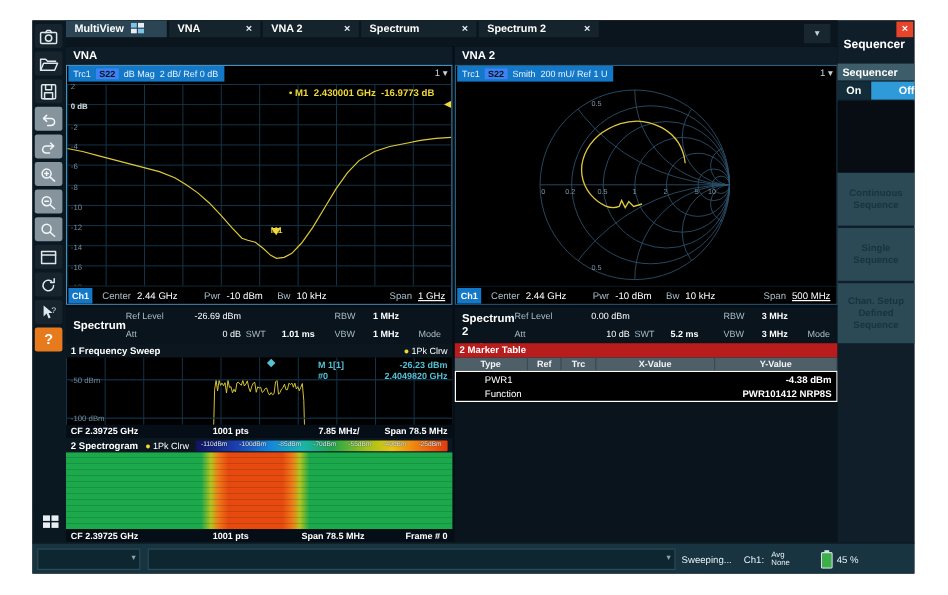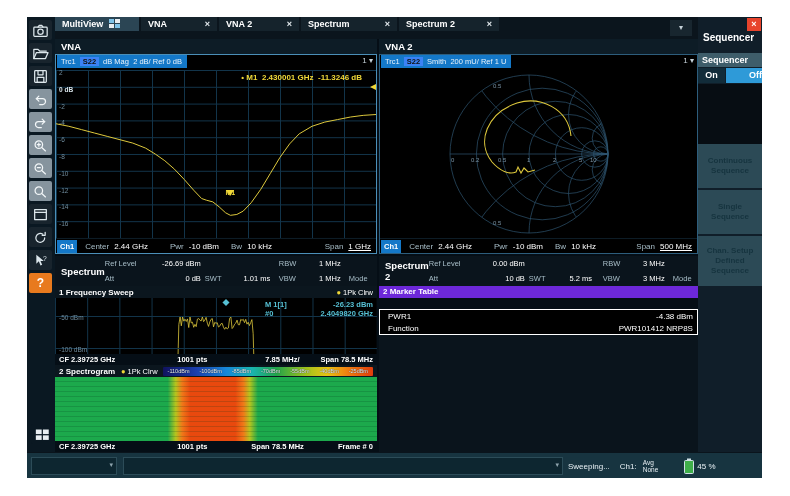--- a/index.html
+++ b/index.html
@@ -53,21 +53,21 @@
   .chrow .lab{color:#a8bec8;margin-left:8px;}
   .chrow .val{margin-left:5px;}
   .chrow .sp{margin-left:auto;}
   .chrow .spv{margin-left:5px;margin-right:5px;text-decoration:underline;}
 
   .shead{position:absolute;left:0;top:217px;right:0;height:30px;background:#0a141c;display:flex;color:#fff;}
   .shead .stitle{width:60px;font-size:9.5px;font-weight:bold;display:flex;align-items:center;padding-left:6px;}
   .shead .grid{flex:1;display:grid;grid-template-columns:46px 54px 30px 44px 32px 38px 32px auto;grid-auto-rows:15px;align-items:center;font-size:7.5px;}
   .shead .l{color:#a8bec8;}
   .shead .v{color:#fff;text-align:right;padding-right:4px;}
-  .shead .vl{color:#fff;text-align:center;}
+  .shead .vl{color:#fff;text-align:left;font-weight:bold;}
 
   .wtitle{position:absolute;left:0;right:0;height:12px;background:#0b161e;color:#fff;font-size:8px;font-weight:bold;display:flex;align-items:center;padding:0 4px;}
   .legend{margin-left:auto;color:#fff;font-weight:normal;font-size:7.5px;}
   .legend .dot{color:#f0d838;margin-right:2px;}
   .sweep{position:absolute;left:0;right:0;height:56px;background:#000;overflow:hidden;
     background-image:linear-gradient(to right,#12344a 1px,transparent 1px);background-size:10% 100%;}
   .hline{position:absolute;left:0;right:0;height:1px;background:#12344a;}
   .sylab{position:absolute;left:4px;font-size:6.5px;color:#6f8b9c;}
   .mtab{position:absolute;right:4px;top:2px;font-size:7.5px;color:#56c0d4;font-weight:bold;}
   .mtab .row{display:flex;width:108px;}
@@ -81,28 +81,28 @@
   .scalebar{flex:1;height:9px;margin-left:5px;position:relative;border-radius:1px;
     background:linear-gradient(90deg,#10125e,#1b3fae 16%,#1787d8 30%,#19b5b2 42%,#22a44a 54%,#9fc21c 68%,#e8c414 78%,#ef7d11 88%,#e03c0c 100%);
     display:flex;align-items:center;justify-content:space-around;}
   .scalebar span{font-size:5.5px;color:#e8f0f4;font-weight:normal;text-shadow:0 0 1px #000;}
 
   
   .smith{position:relative;height:168px;background:#000;}
   .smith svg{position:absolute;left:calc(47% - 82px);top:2px;}
 
   
-  .mt-title{position:absolute;left:0;right:0;height:12px;background:#6d28d9;color:#fff;font-size:8px;font-weight:bold;line-height:12px;padding-left:4px;}
+  .mt-title{position:absolute;left:0;right:0;height:12px;background:#b91c1c;color:#fff;font-size:8px;font-weight:bold;line-height:12px;padding-left:4px;}
   .mt-head{position:absolute;left:0;right:0;height:11px;background:#4e5f68;display:flex;font-size:7.5px;color:#f2f6f8;font-weight:bold;}
   .mt-head span{text-align:center;border-right:1px solid #3a4a52;line-height:11px;}
   .mt-body{position:absolute;left:0;right:0;border:1px solid #fff;background:#000;}
   .mt-row{display:flex;height:12px;font-size:8px;color:#fff;align-items:center;}
   .c1{width:19%;}.c2{width:9%;}.c3{width:9%;}.c4{width:31%;}.c5{width:32%;}
-  .mt-row .c1{padding-left:8px;}
-  .mt-row .c5{text-align:right;font-weight:normal;padding-right:4px;}
+  .mt-row .c1{padding-left:24px;}
+  .mt-row .c5{text-align:right;font-weight:bold;padding-right:4px;}
   .s2rest{position:absolute;left:0;right:0;bottom:0;background:#0a141c;}
 
   
   .sidebar{position:absolute;left:671px;top:0;width:64px;height:435px;background:#101e29;}
   .closex{position:absolute;right:1px;top:1px;width:14px;height:13px;background:#e8442c;color:#fff;font-size:9px;font-weight:bold;text-align:center;line-height:13px;}
   .seqtitle{position:absolute;left:5px;top:15px;color:#fff;font-size:10px;font-weight:bold;}
   .seqsec{position:absolute;left:0;top:36px;width:100%;}
   .seclab{height:14px;background:#3e5d6a;color:#fff;font-size:9px;font-weight:bold;line-height:14px;padding-left:4px;}
   .onoff{display:flex;height:15px;margin-top:1px;}
   .onbtn{width:27px;background:#122c3a;color:#fff;font-size:9px;font-weight:bold;text-align:center;line-height:15px;}
@@ -270,21 +270,21 @@
               <span class="yl" style="top: 50%;">-8</span>
               <span class="yl" style="top: 60%;">-10</span>
               <span class="yl" style="top: 70%;">-12</span>
               <span class="yl" style="top: 80%;">-14</span>
               <span class="yl" style="top: 90%;">-16</span>
               <span class="yl" style="top: 100%;">-18</span>
             </div>
           <svg class="trace" viewBox="0 0 100 100" preserveAspectRatio="none">
               <polyline id="vna-poly" fill="none" stroke="#ddc83c" stroke-width="1" vector-effect="non-scaling-stroke" points="0.00,32.00 4.00,33.50 8.00,35.50 12.00,37.50 16.00,39.50 20.00,41.50 24.00,43.50 28.00,46.50 31.00,50.00 34.00,54.00 37.00,59.00 40.00,65.00 43.00,71.50 45.50,76.50 47.00,77.50 49.00,78.50 51.00,81.50 53.00,85.00 54.50,86.50 56.50,86.00 58.50,84.00 61.00,79.00 64.00,71.00 67.00,61.50 70.00,52.00 73.00,44.00 76.00,38.00 80.00,33.50 84.00,31.00 88.00,29.50 92.00,28.00 96.00,27.00 100.00,26.50"></polyline>
             </svg>
-          <div class="mread">• M1  2.430001 GHz  -11.3246 dB</div>
+          <div class="mread">• M1  2.430001 GHz  -16.9773 dB</div>
           <div class="reftri"></div>
           <div class="m1" id="vna-m1" style="left: 54.5%; top: 85.5%;"><span class="lbl">M1</span><span class="tri"></span></div>
         </div>
         <div class="chrow">
           <span class="chbadge">Ch1</span>
           <span class="lab">Center</span>
             <span class="val">2.44 GHz</span>
           <span class="lab" style="margin-left:22px">Pwr</span>
             <span class="val">-10 dBm</span>
           <span class="lab" style="margin-left:12px">Bw</span>
@@ -456,20 +456,27 @@
           <span class="l">SWT</span>
             <span class="vl">5.2 ms</span>
           <span class="l">VBW</span>
             <span class="vl">3 MHz</span>
           <span class="l">Mode</span>
             <span class="vl">Auto Sweep</span>
         </div>
       </div>
 
       <div class="mt-title" style="top:247px">2 Marker Table</div>
+      <div class="mt-head" style="top:259px">
+        <span class="c1">Type</span>
+        <span class="c2">Ref</span>
+        <span class="c3">Trc</span>
+        <span class="c4">X-Value</span>
+        <span class="c5">Y-Value</span>
+      </div>
       <div class="mt-body" style="top:270px">
         <div class="mt-row">
           <span class="c1">PWR1</span>
           <span class="c2"></span>
           <span class="c3"></span>
           <span class="c4"></span>
           <span class="c5">-4.38 dBm</span>
         </div>
         <div class="mt-row">
           <span class="c1">Function</span>

